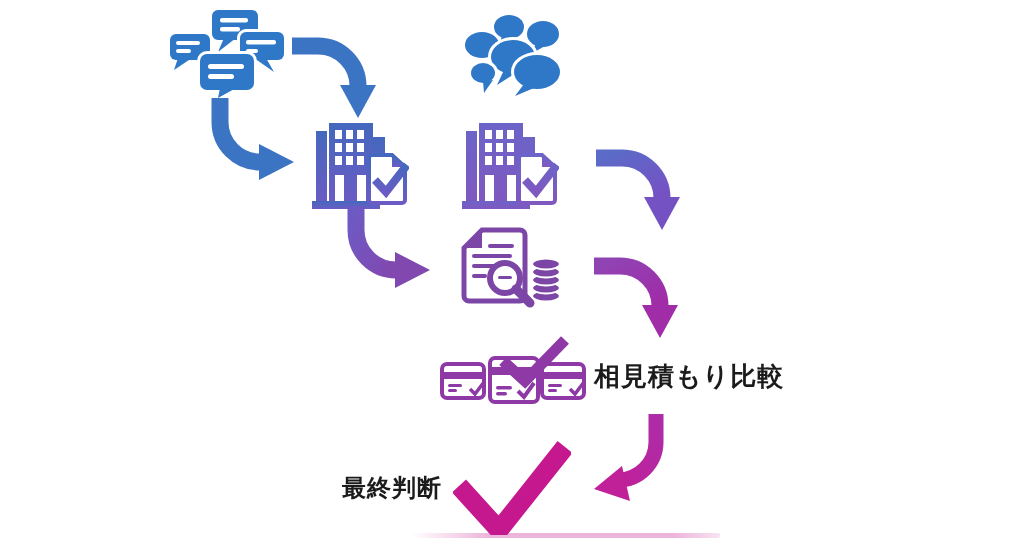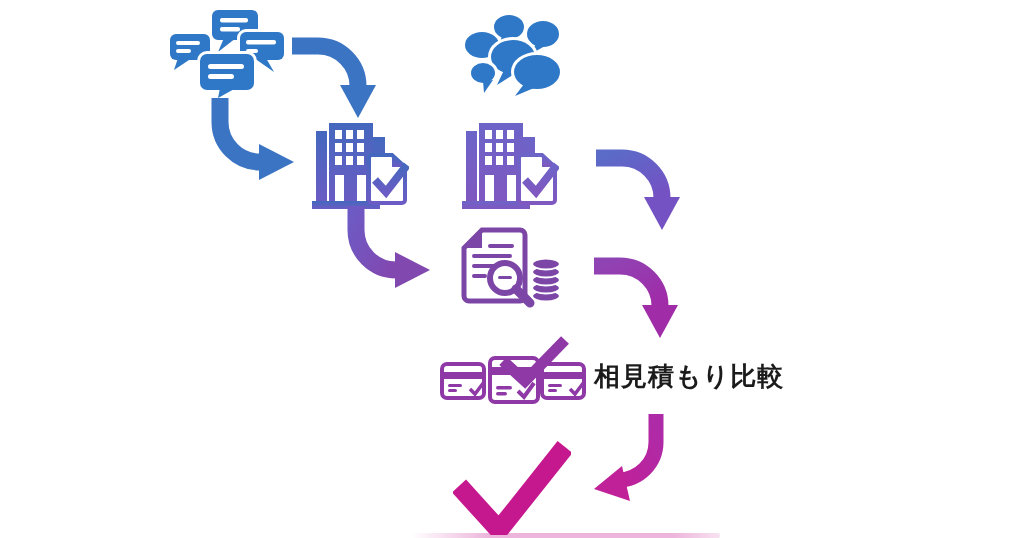--- a/index.html
+++ b/index.html
@@ -311,16 +311,17 @@
       <polygon points="30,54 38,89 2,77" style="fill:var(--arrow-magenta-end)"></polygon>
     </svg>
   </div>
 
   <div class="abs icon final-check">
     <svg viewBox="0 0 118 95" xmlns="http://www.w3.org/2000/svg">
       <path d="M6,46 L46,90 L112,7" fill="none" style="stroke:var(--check-magenta)" stroke-width="19"></path>
     </svg>
   </div>
 
+  <div class="label final">最終判断</div>
 
   <div class="abs bottom-strip"></div>
 
 </div>
 
 </body></html>

